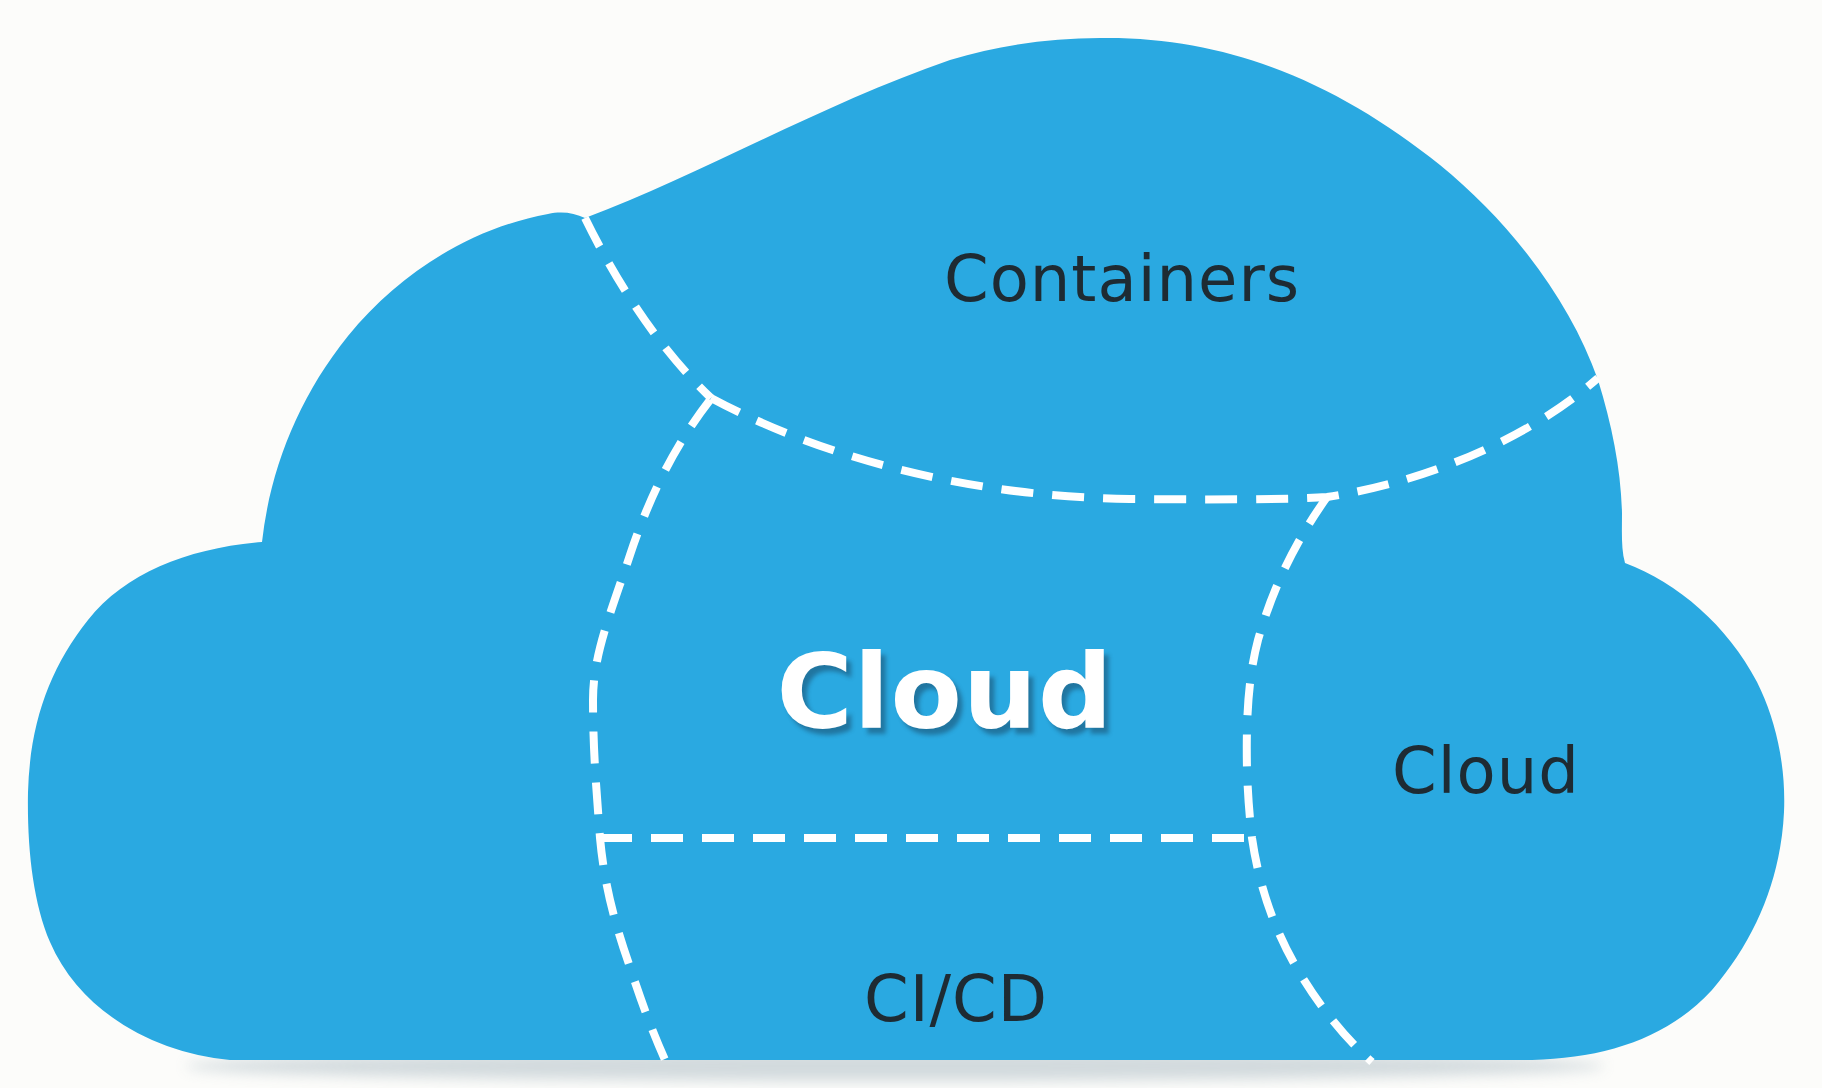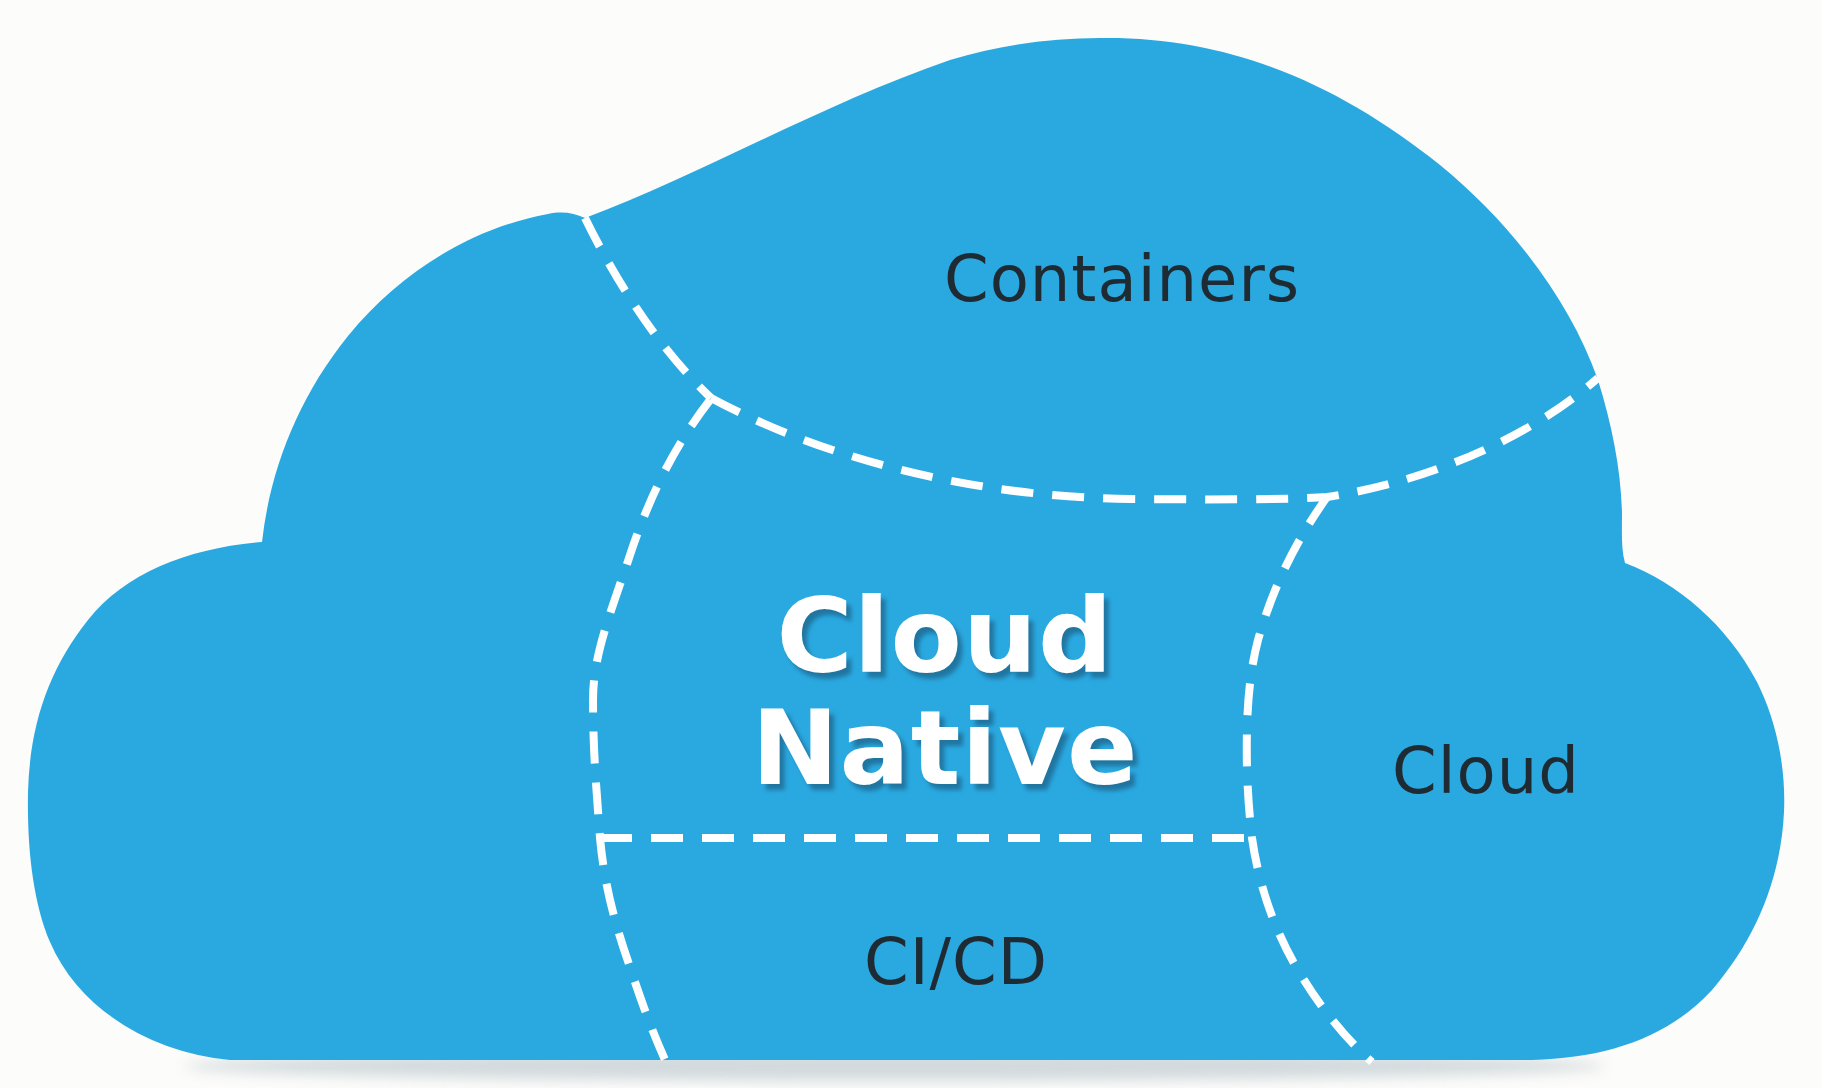--- a/index.html
+++ b/index.html
@@ -29,21 +29,21 @@
     transform: translate(-50%, -50%);
     font-size: 64px;
     letter-spacing: 1px;
     color: #1e2b33;
     white-space: nowrap;
     font-weight: 400;
   }
   .label-containers    { left: 1122px; top: 279px; }
   .label-microservices { left: 331px;  top: 776px; }
   .label-devops        { left: 1486px; top: 771px; }
-  .label-cicd          { left: 956px;  top: 962px; }
+  .label-cicd          { left: 956px;  top: 999px; }
   .cloud-title {
     position: absolute;
     left: 945px;
     top: 692px;
     transform: translate(-50%, -50%);
     text-align: center;
     font-weight: bold;
     font-size: 104px;
     line-height: 1.08;
     letter-spacing: 1px;
@@ -112,16 +112,15 @@
 
   <div class="region-label label-containers">Containers</div>
 
 
   <div class="region-label label-devops">Cloud</div>
 
   <div class="region-label label-cicd">CI/CD</div>
 
   <div class="cloud-title">
     <div>Cloud</div>
-    <div>Native</div>
   </div>
 
 </div>
 
 </body></html>

